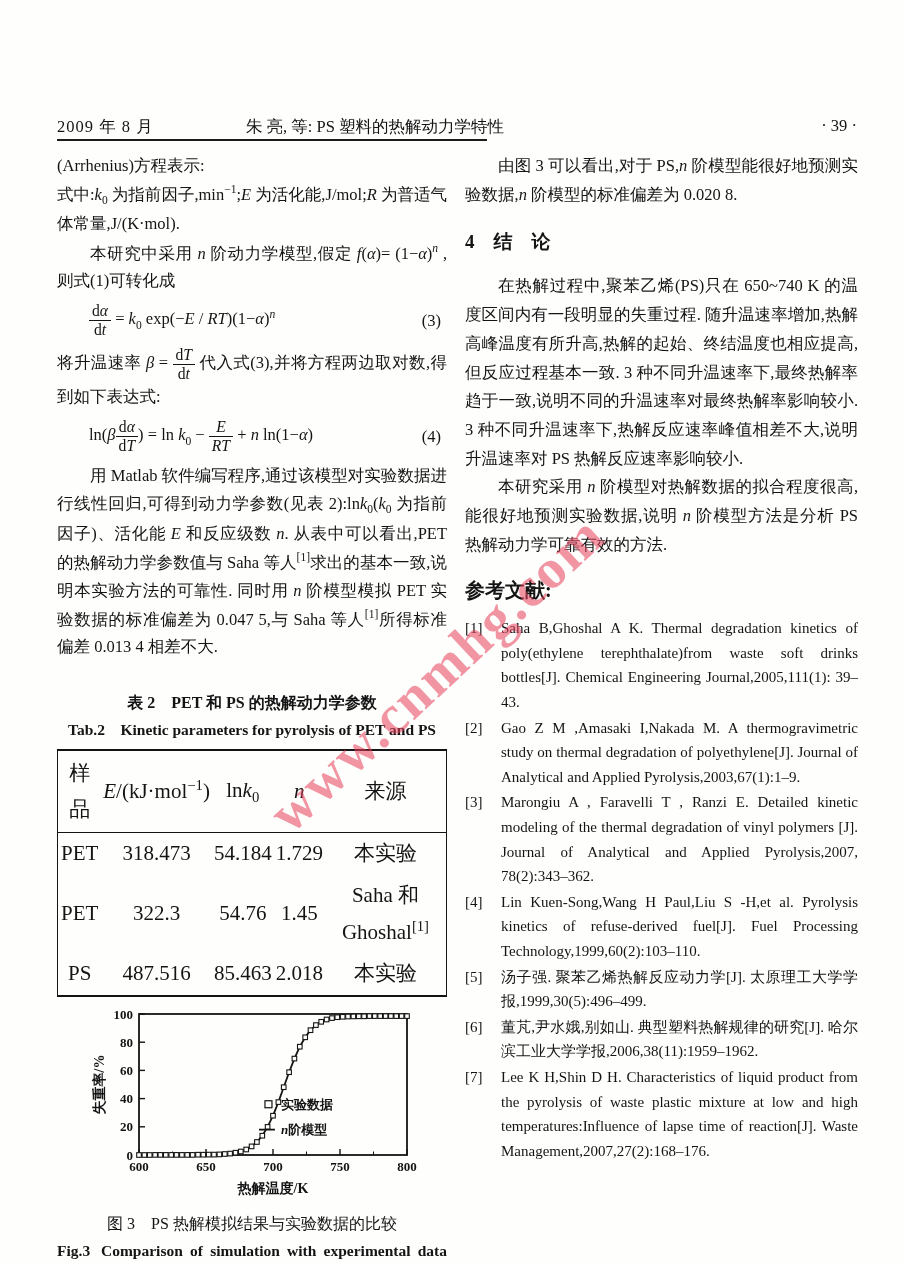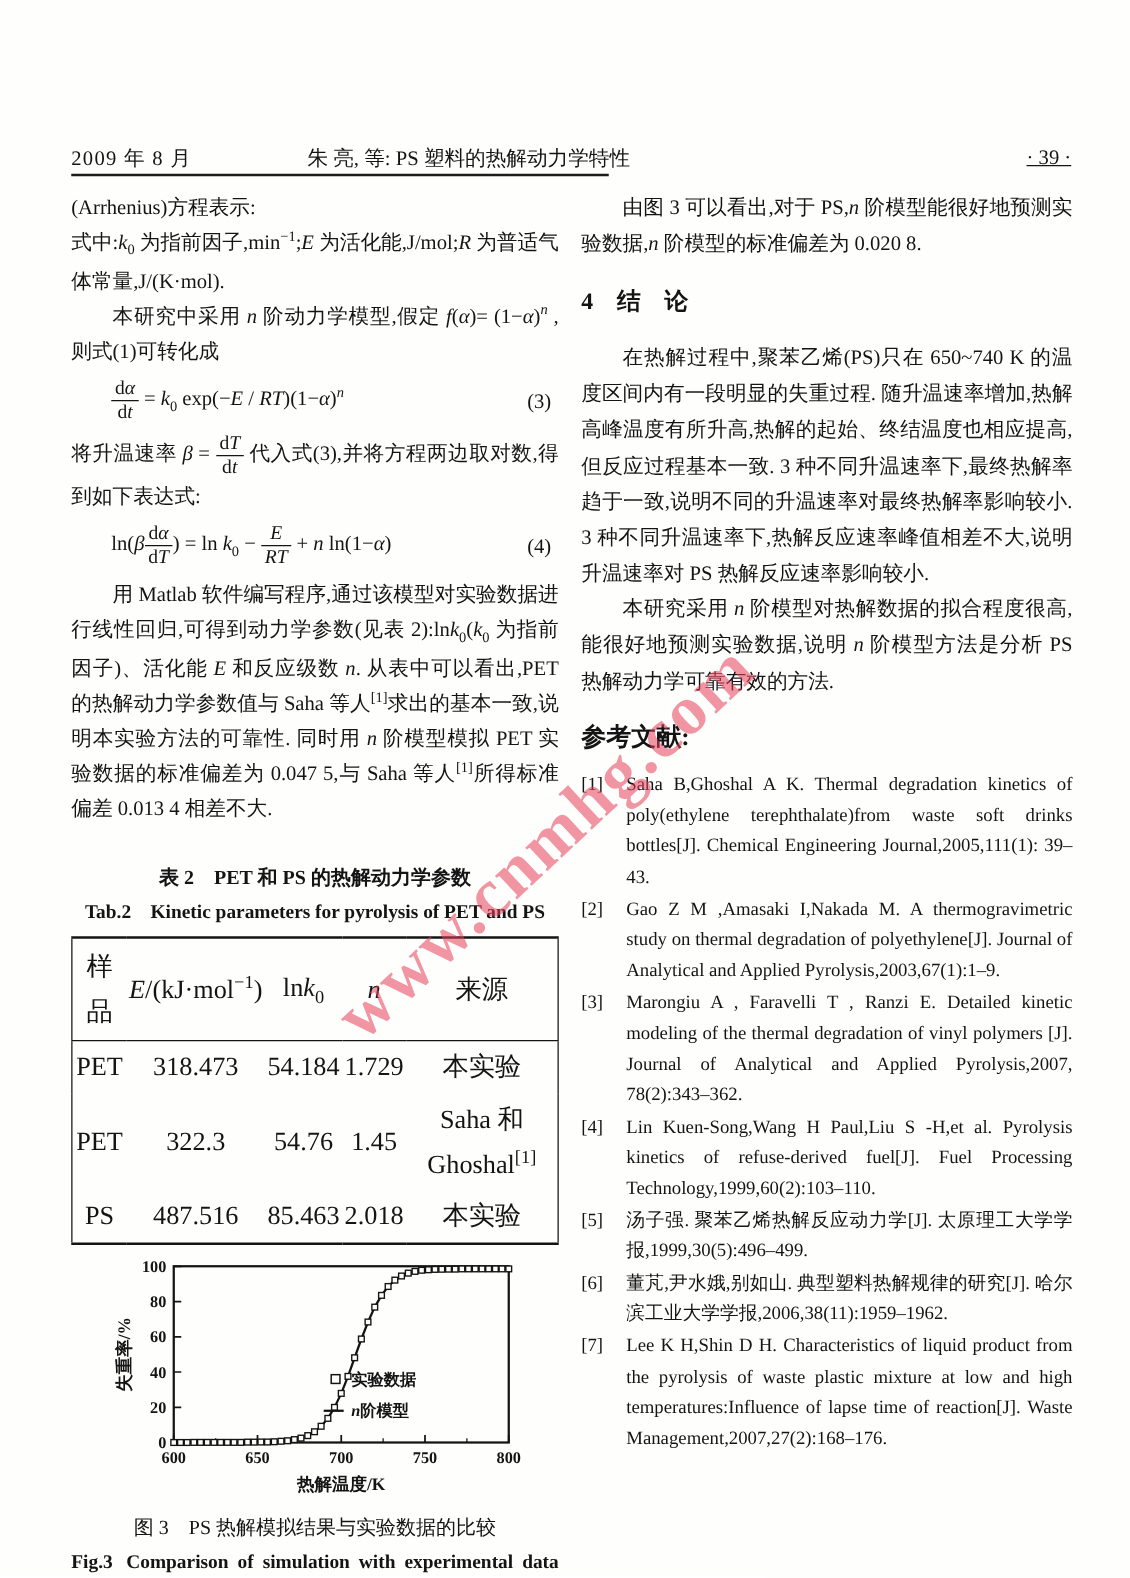--- a/index.html
+++ b/index.html
@@ -6,21 +6,21 @@
   .page{
     position:relative;width:904px;height:1262px;margin:0 auto;
     background:#fefefd;overflow:hidden;
     font-family:"Liberation Serif","DejaVu Serif",serif;
     color:#141414;
   }
   
   .header{position:absolute;left:57px;top:116px;width:800px;height:26px;font-size:16.5px;}
   .h-date{position:absolute;left:0;top:0;letter-spacing:1px;}
   .h-title{position:absolute;left:150px;top:0;width:336px;text-align:center;}
-  .h-page{position:absolute;right:0;top:0;text-decoration:underline;}
+  .h-page{position:absolute;right:0;top:0;}
   .h-rule{position:absolute;left:0;top:23px;width:430px;height:2px;background:#1c1c1c;}
   
   .col{position:absolute;top:152px;font-size:16.5px;line-height:1.7;text-align:justify;}
   .col-left{left:57px;width:390px;}
   .col-right{left:465px;width:393px;line-height:1.74;}
   p{margin:0;padding:0;}
   p.indent{text-indent:2em;}
   
   .equation{display:flex;align-items:center;margin:7px 0;}
   .eq-body{margin-left:32px;font-size:16.5px;}

